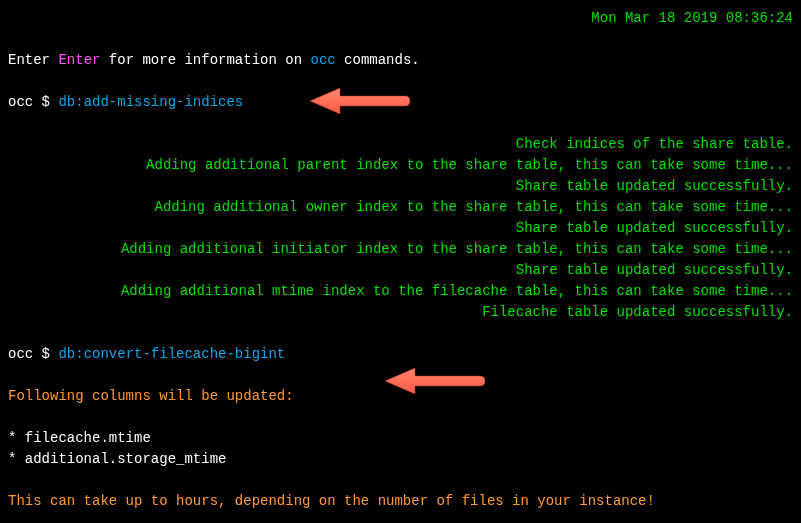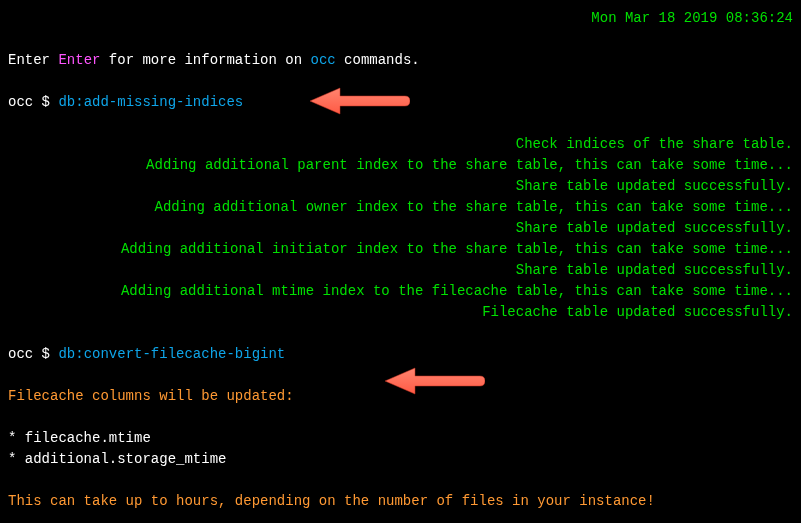--- a/index.html
+++ b/index.html
@@ -73,21 +73,21 @@
 <div class="line green">Share table updated successfully.</div>
 <div class="line green">Adding additional owner index to the share table, this can take some time...</div>
 <div class="line green">Share table updated successfully.</div>
 <div class="line green">Adding additional initiator index to the share table, this can take some time...</div>
 <div class="line green">Share table updated successfully.</div>
 <div class="line green">Adding additional mtime index to the filecache table, this can take some time...</div>
 <div class="line green">Filecache table updated successfully.</div>
 <div class="line">&nbsp;</div>
 <div class="line cmd-row"><span class="prompt">occ $ </span><span class="blue">db:convert-filecache-bigint</span></div>
 <div class="line">&nbsp;</div>
-<div class="line orange">Filecache columns will be updated:</div>
+<div class="line orange">Following columns will be updated:</div>
 <div class="line">&nbsp;</div>
 <div class="line white">* filecache.mtime</div>
 <div class="line white">* additional.storage_mtime</div>
 <div class="line">&nbsp;</div>
 <div class="line orange">This can take up to hours, depending on the number of files in your instance!</div>
 
 <div class="arrow arrow1">
   <svg width="100" height="30" viewBox="0 0 100 30">
     <defs>
       <linearGradient id="g1" x1="0" y1="0" x2="0" y2="1">

